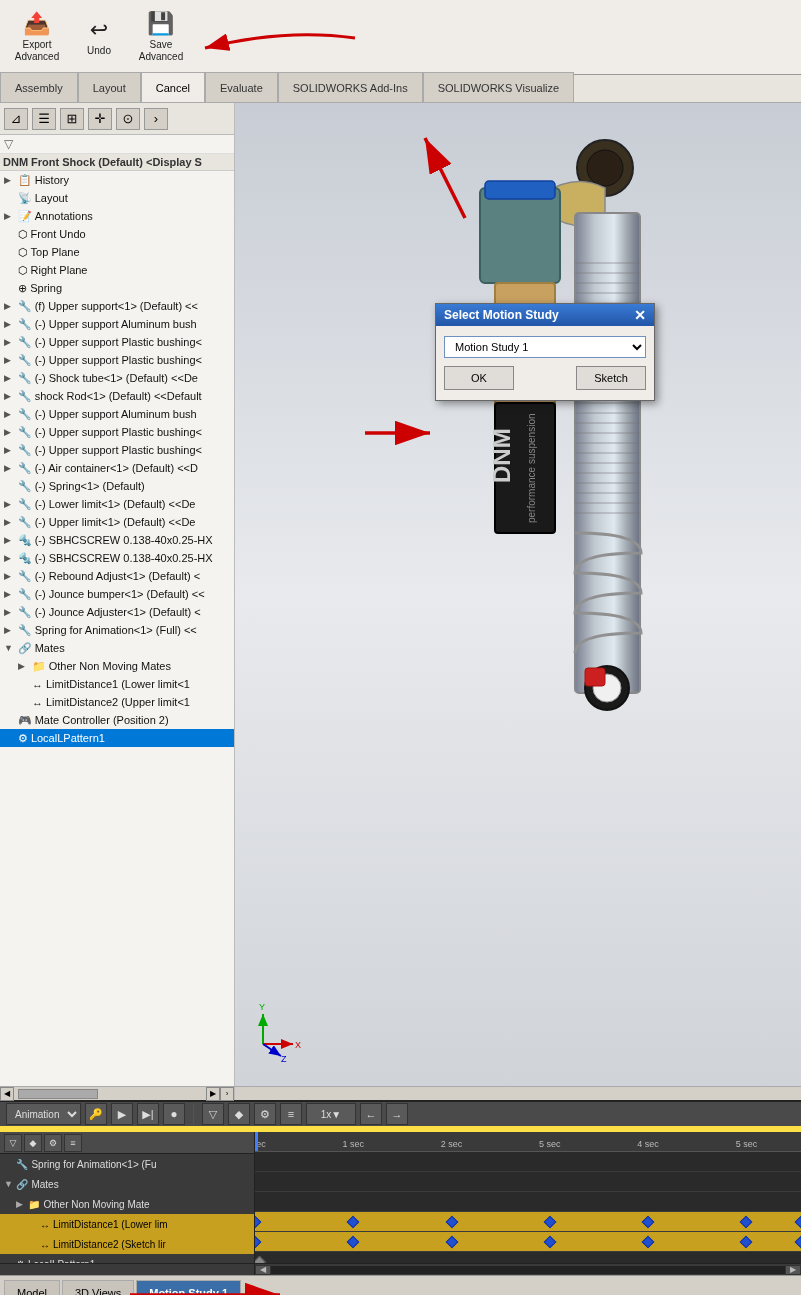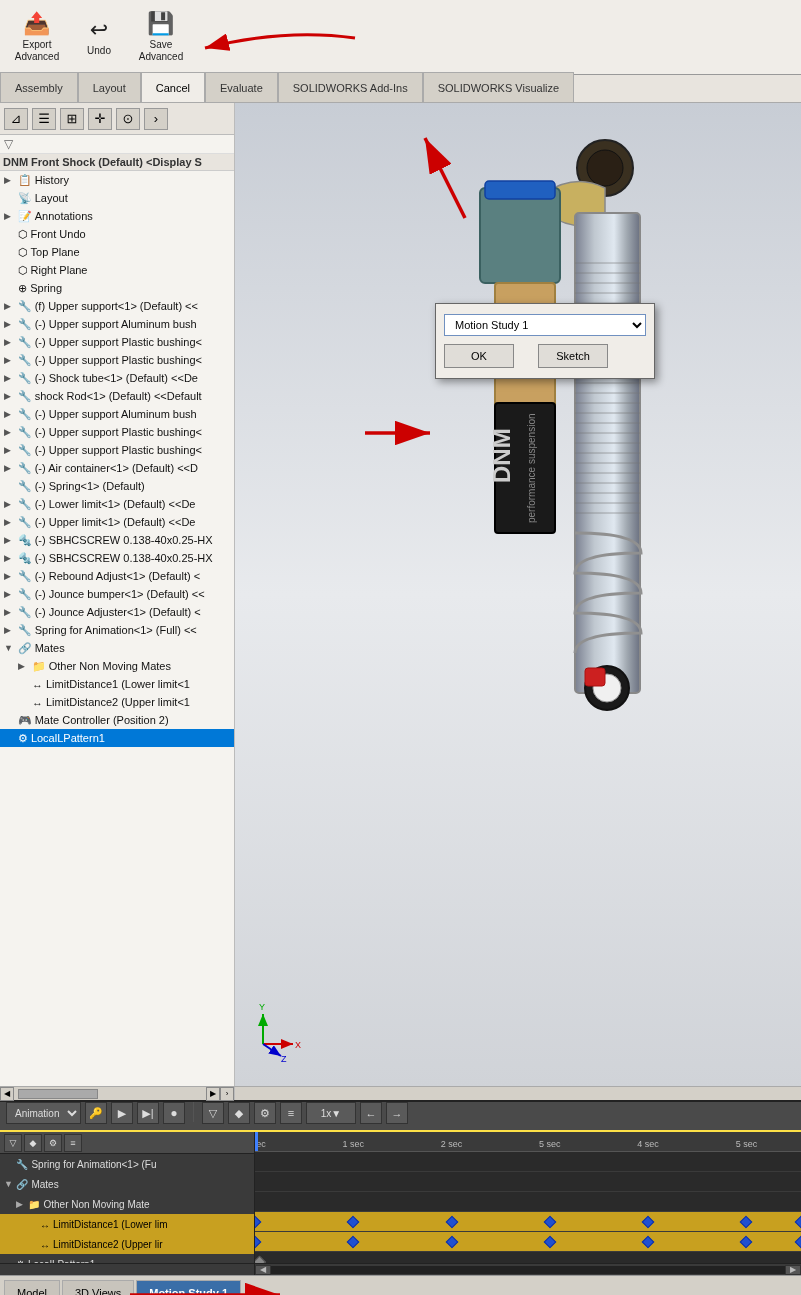--- a/index.html
+++ b/index.html
@@ -164,21 +164,21 @@
       width: 100%;
       padding: 3px 6px;
       background: white;
       border: 1px solid #7090c0;
       color: #000;
       font-size: 11px;
       margin-bottom: 8px;
     }
     .dialog-buttons {
       display: flex;
-      justify-content: flex-start;
+      justify-content: space-between;
       gap: 24px;
     }
     .dialog-btn {
       width: 70px;
       height: 24px;
       background: #e0ddd8;
       border: 1px solid #888;
       cursor: pointer;
       font-size: 11px;
     }
@@ -217,22 +217,23 @@
     .anim-panel {
       height: 175px;
       background: #3a3a3a;
       border-top: 2px solid #222;
       display: flex;
       flex-direction: column;
     }
     .anim-toolbar {
       height: 30px;
       background: #4a4a4a;
-      border-bottom: 2px solid #fde047;
-      display: flex;
+      border-bottom: 6px solid #fde047;
+      display: flex;
+      align-items: center;
       padding: 0 6px;
       gap: 4px;
     }
     .anim-tb-btn {
       width: 22px;
       height: 22px;
       background: #5a5a5a;
       border: 1px solid #333;
       display: flex;
       align-items: center;
@@ -632,20 +633,24 @@
           <polygon points="0 0, 10 3.5, 0 7" fill="#cc0000"></polygon>
         </marker>
       </defs>
 
       <path d="M 230 115 L 190 35" stroke="#cc0000" stroke-width="3.5" fill="none" marker-end="url(#ra1)"></path>
 
       <path d="M 130 330 L 195 330" stroke="#cc0000" stroke-width="3.5" fill="none" marker-end="url(#ra2)"></path>
     </svg>
 
     <div class="dialog">
+      <div class="dialog-title">
+        <span>Select Motion Study</span>
+        <span class="dialog-close">✕</span>
+      </div>
       <div class="dialog-body">
         <select class="dialog-select">
           <option>Motion Study 1</option>
         </select>
         <div class="dialog-buttons">
           <button class="dialog-btn">OK</button>
           <button class="dialog-btn">Sketch</button>
         </div>
       </div>
     </div>
@@ -736,21 +741,21 @@
         <span>Other Non Moving Mate</span>
       </div>
       <div class="anim-tree-item selected" style="padding-left:28px;">
         <span class="expand">&nbsp;</span>
         <span style="margin-right:3px;">↔</span>
         <span>LimitDistance1 (Lower lim</span>
       </div>
       <div class="anim-tree-item selected" style="padding-left:28px;">
         <span class="expand">&nbsp;</span>
         <span style="margin-right:3px;">↔</span>
-        <span>LimitDistance2 (Upper lir</span>
+        <span>LimitDistance2 (Sketch lir</span>
       </div>
       <div class="anim-tree-item">
         <span class="expand">&nbsp;</span>
         <span style="margin-right:3px;">⚙</span>
         <span>LocalLPattern1</span>
       </div>
     </div>
 
     <div class="anim-timeline">
 

